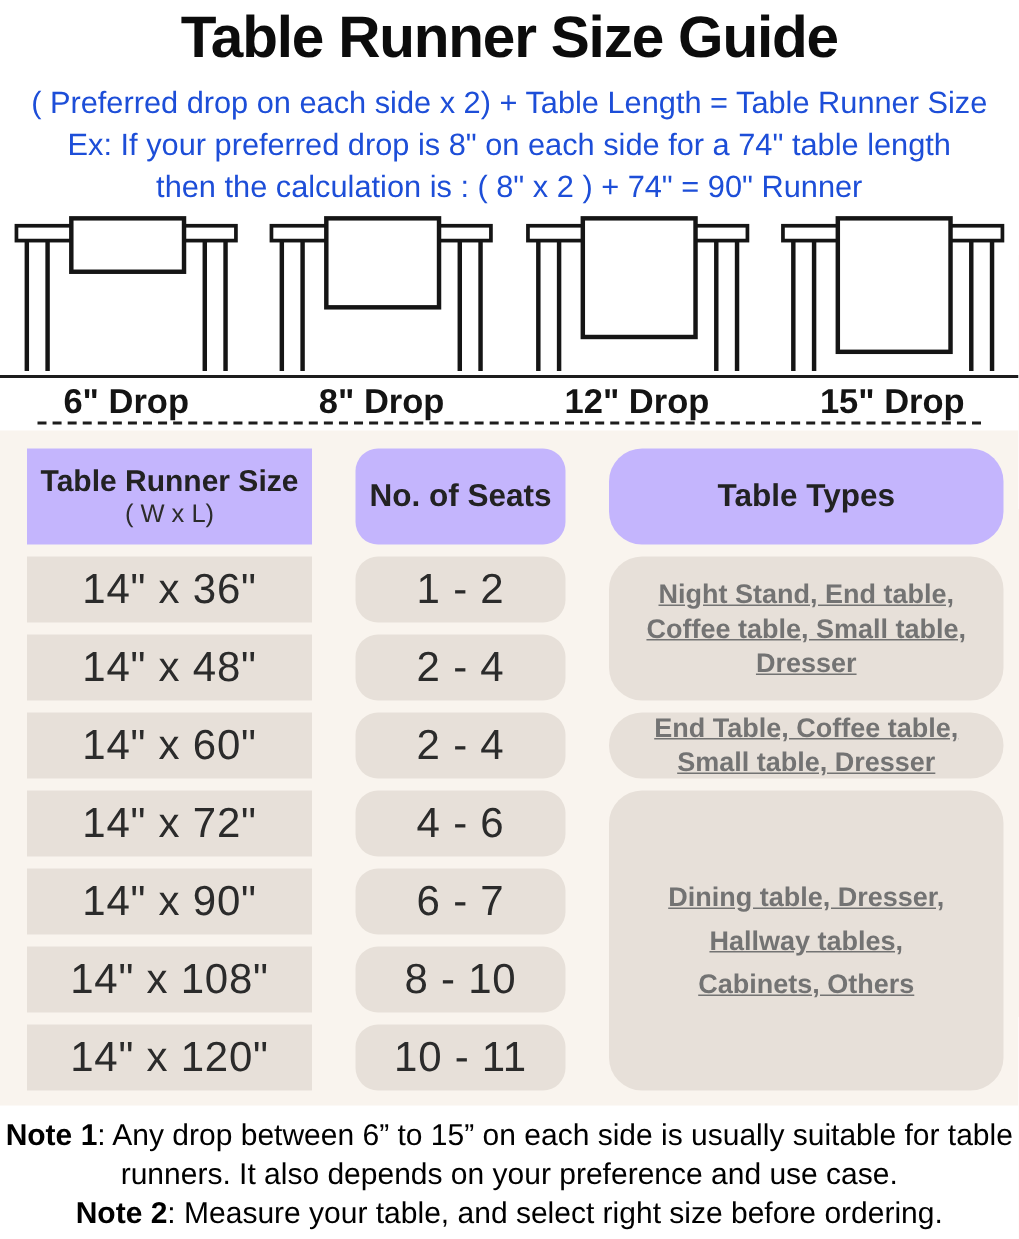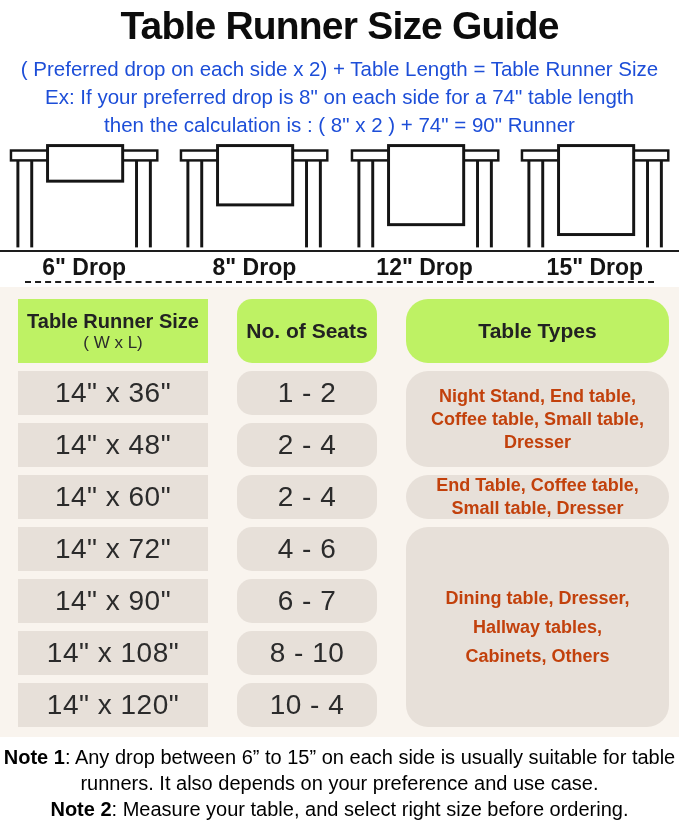--- a/index.html
+++ b/index.html
@@ -50,28 +50,28 @@
     display:grid;
     grid-template-columns:190px 140px 263px;
     column-gap:29px;
     grid-template-rows:64px repeat(7, 44px);
     row-gap:8px;
   }
   .cell {
     display:flex; align-items:center; justify-content:center;
     background:#e7e0d9; text-align:center;
   }
-  .hcell { background:#bef264; flex-direction:column; }
+  .hcell { background:#c4b5fd; flex-direction:column; }
   .h-line1 { font-size:20px; font-weight:bold; color:#222; line-height:1.15; }
   .h-line2 { font-size:17px; color:#2c2c2c; line-height:1.15; }
   .h-plain { font-size:21px; font-weight:bold; color:#222; }
   .val { font-size:28px; font-weight:400; color:#2b2b2b; letter-spacing:0.5px; }
   .types {
-    font-size:18px; font-weight:bold; color:#c2410c;
-    line-height:1.28; padding:0 10px;
+    font-size:18px; font-weight:bold; color:#737373;
+    line-height:1.28; padding:0 10px;text-decoration:underline;
   }
   .types.tall { line-height:1.6; padding:0 24px;text-align:center; }
   .c1 { grid-column:1; } .c2 { grid-column:2;border-radius:15px; } .c3 { grid-column:3;border-radius:22px; }
 
   
   .notes { margin-top:7px; text-align:center; padding:0 2px; }
   .note { font-size:20px; line-height:1.3; color:#000000; }
   .note b { font-weight:bold; }
 </style>
 </head>
@@ -186,21 +186,21 @@
       <div class="cell c2" style="grid-row:5">
           <span class="val">4 - 6</span>
         </div>
       <div class="cell c2" style="grid-row:6">
           <span class="val">6 - 7</span>
         </div>
       <div class="cell c2" style="grid-row:7">
           <span class="val">8 - 10</span>
         </div>
       <div class="cell c2" style="grid-row:8">
-          <span class="val">10 - 4</span>
+          <span class="val">10 - 11</span>
         </div>
 
       <div class="cell c3" style="grid-row:2 / span 2">
         <div class="types">Night Stand, End table, Coffee table, Small table, Dresser</div>
       </div>
       <div class="cell c3" style="grid-row:4">
         <div class="types">End Table, Coffee table, Small table, Dresser</div>
       </div>
       <div class="cell c3" style="grid-row:5 / span 4">
         <div class="types tall">Dining table, Dresser, Hallway tables, Cabinets, Others</div>

